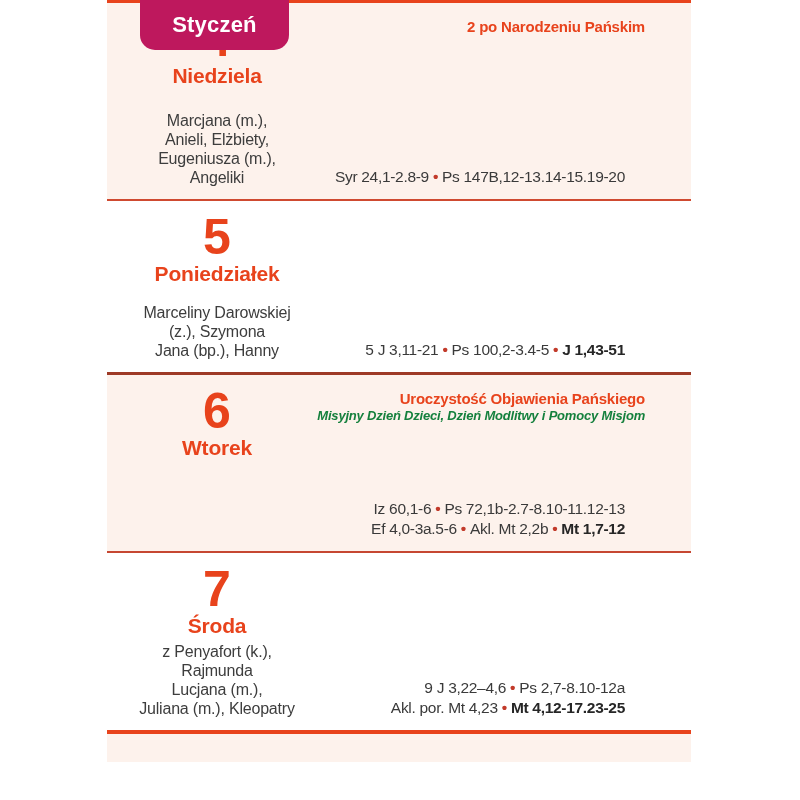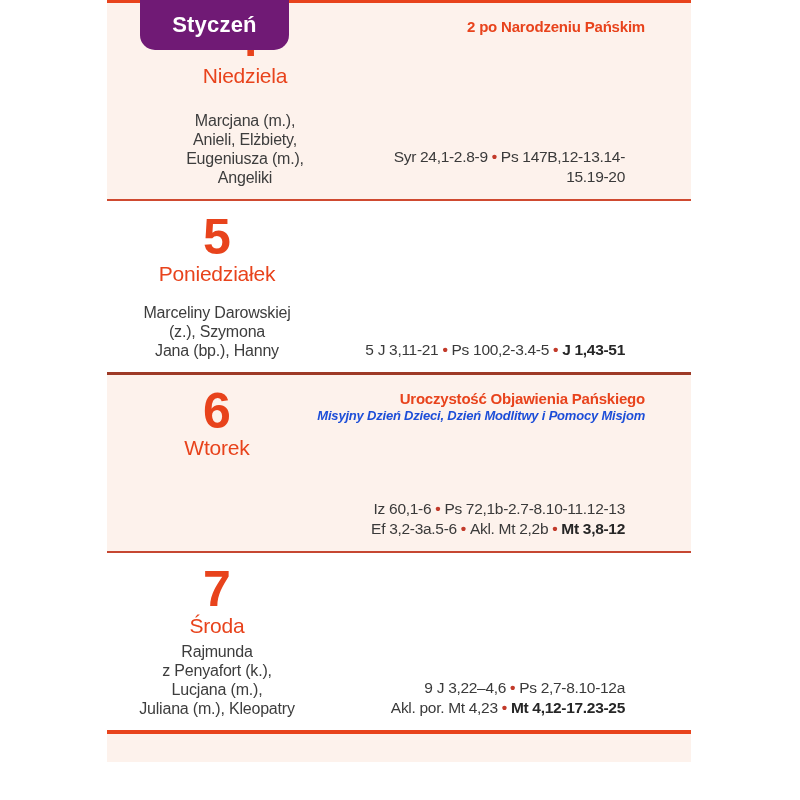--- a/index.html
+++ b/index.html
@@ -3,42 +3,42 @@
 <meta charset="utf-8">
 <style>
   html,body{margin:0;padding:0;background:#ffffff;}
   .page{
     position:relative;width:800px;height:800px;background:#ffffff;overflow:hidden;
     font-family:"Liberation Sans","DejaVu Sans",sans-serif;color:#3a3a3a;
   }
   .content{position:absolute;left:107px;top:0;width:584px;}
   .month-tab{
     position:absolute;left:140px;top:0;width:149px;height:50px;
-    background:#701a75;border-radius:0 0 15px 15px;z-index:3;
+    background:#be185d;border-radius:0 0 15px 15px;z-index:3;
     display:flex;align-items:center;justify-content:center;
     color:#ffffff;font-weight:700;font-size:22px;letter-spacing:.2px;text-align:center;
   }
   .day{position:relative;display:flex;flex-direction:column;box-sizing:border-box;padding:13px 0 12px;}
-  .s4{height:199px;border-top:3px solid #e8431c;background:#fdf2ec;padding-left:28px;}
+  .s4{height:199px;border-top:3px solid #e8431c;background:#fdf2ec;}
   .s5{height:173px;border-top:2px solid #cf4a30;background:#ffffff;}
   .s6{height:179px;border-top:3px solid #9e3a26;background:#fdf2ec;}
   .s7{height:179px;border-top:2px solid #c64732;background:#ffffff;}
   .s8{height:32px;border-top:4px solid #e8431c;background:#fdf2ec;padding:0;}
   .day-head{width:220px;text-align:center;}
   .num{font-size:50px;font-weight:700;color:#e8431c;line-height:.92;}
-  .wd{font-size:21px;font-weight:400;color:#e8431c;margin-top:3px;letter-spacing:-.2px;line-height:1;}
+  .wd{font-size:21px;font-weight:700;color:#e8431c;margin-top:3px;letter-spacing:-.2px;line-height:1;}
   .body-row{margin-top:auto;display:flex;align-items:flex-end;}
   .names{width:220px;text-align:center;font-size:16px;line-height:19px;color:#3d3d3d;letter-spacing:-.2px;}
   .readings{flex:1;text-align:right;padding-right:66px;font-size:15.5px;line-height:20px;color:#3a3a3a;letter-spacing:-.3px;}
   .readings .seg-dot{color:#c23a2a;font-weight:700;}
   .readings .seg-b{font-weight:700;color:#262626;}
   .readings .seg-i{font-style:italic;}
   .feast-block{position:absolute;top:15px;right:46px;text-align:right;z-index:2;}
   .feast-title{font-size:15px;font-weight:700;color:#e8431c;letter-spacing:-.2px;line-height:1.15;}
-  .feast-sub{font-size:13px;font-style:italic;font-weight:700;color:#1d4ed8;margin-top:2px;letter-spacing:-.2px;line-height:1.15;}
+  .feast-sub{font-size:13px;font-style:italic;font-weight:700;color:#15803d;margin-top:2px;letter-spacing:-.2px;line-height:1.15;}
 </style>
 </head>
 <body>
 
 <div class="page">
 
   <div class="month-tab">
     <span>Styczeń</span>
   </div>
 
@@ -87,34 +87,34 @@
         <div class="feast-title">Uroczystość Objawienia Pańskiego</div>
         <div class="feast-sub">Misyjny Dzień Dzieci, Dzień Modlitwy i Pomocy Misjom</div>
       </div>
       <div class="day-head">
         <div class="num">6</div>
         <div class="wd">Wtorek</div>
       </div>
       <div class="body-row">
         <div class="readings">
             <div><span>Iz 60,1-6</span><span class="seg-dot"> • </span><span>Ps 72,1b-2.7-8.10-11.12-13</span></div>
-            <div><span>Ef 3,2-3a.5-6</span><span class="seg-dot"> • </span><span>Akl. Mt 2,2b</span><span class="seg-dot"> • </span><span class="seg-b">Mt 3,8-12</span></div>
+            <div><span>Ef 4,0-3a.5-6</span><span class="seg-dot"> • </span><span>Akl. Mt 2,2b</span><span class="seg-dot"> • </span><span class="seg-b">Mt 1,7-12</span></div>
           </div>
       </div>
     </section>
 
     <section class="day s7">
       <div class="day-head">
         <div class="num">7</div>
         <div class="wd">Środa</div>
       </div>
       <div class="body-row">
         <div class="names">
+            <div>z Penyafort (k.),</div>
             <div>Rajmunda</div>
-            <div>z Penyafort (k.),</div>
             <div>Lucjana (m.),</div>
             <div>Juliana (m.), Kleopatry</div>
           </div>
         <div class="readings">
             <div><span>9 J 3,22–4,6</span><span class="seg-dot"> • </span><span>Ps 2,7-8.10-12a</span></div>
             <div><span>Akl. por. Mt 4,23</span><span class="seg-dot"> • </span><span class="seg-b">Mt 4,12-17.23-25</span></div>
           </div>
       </div>
     </section>
 

